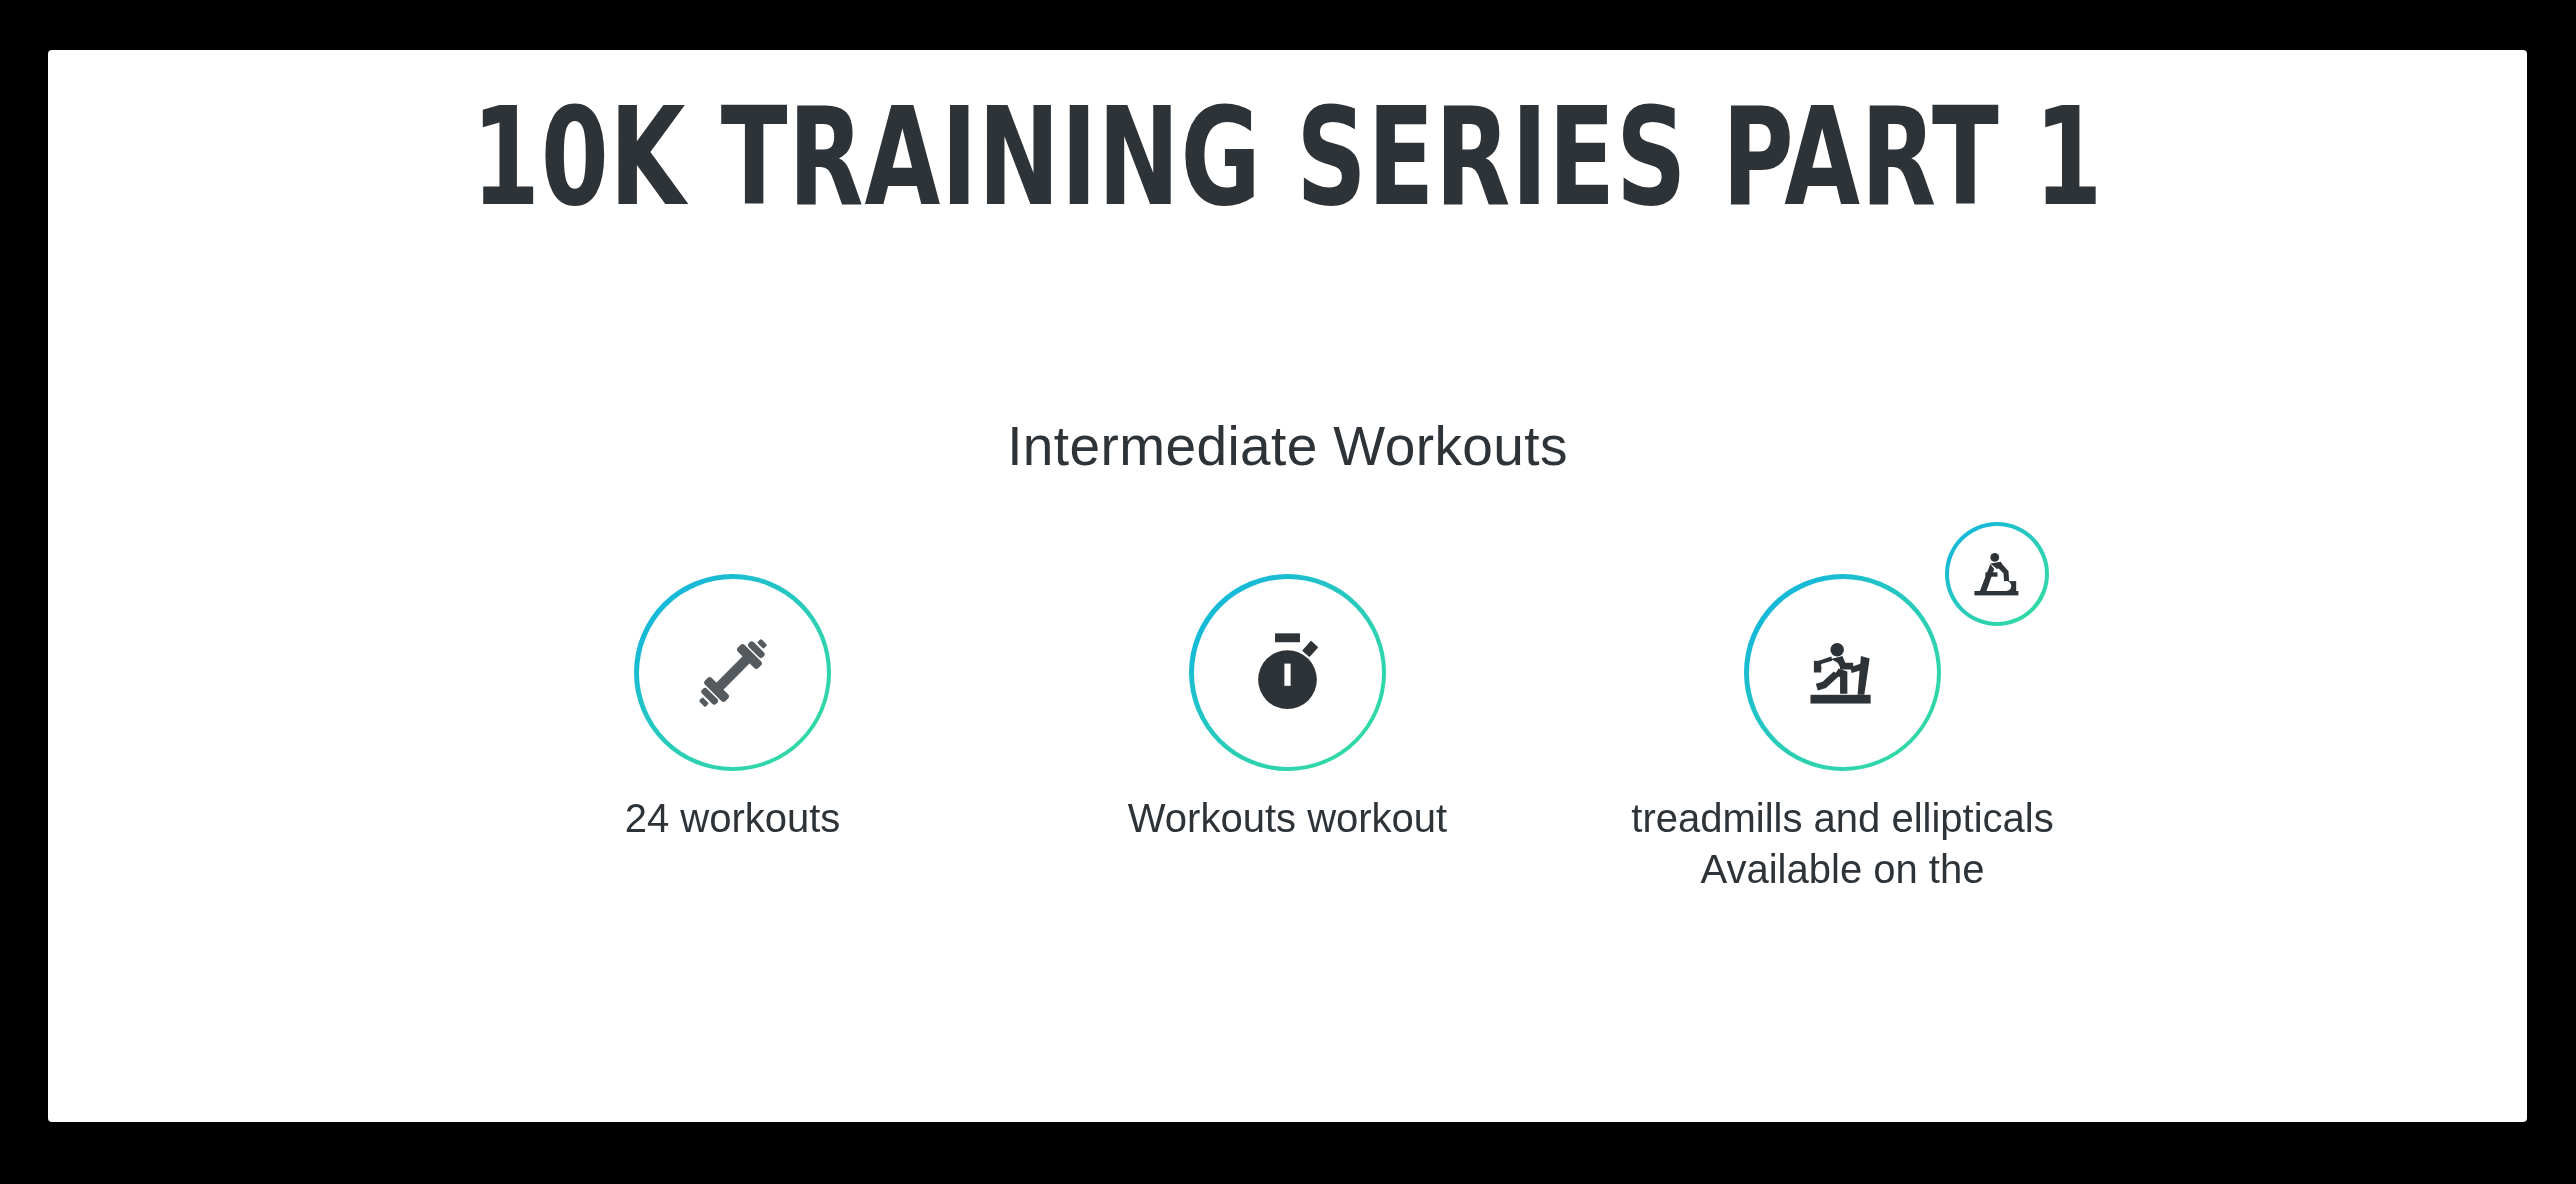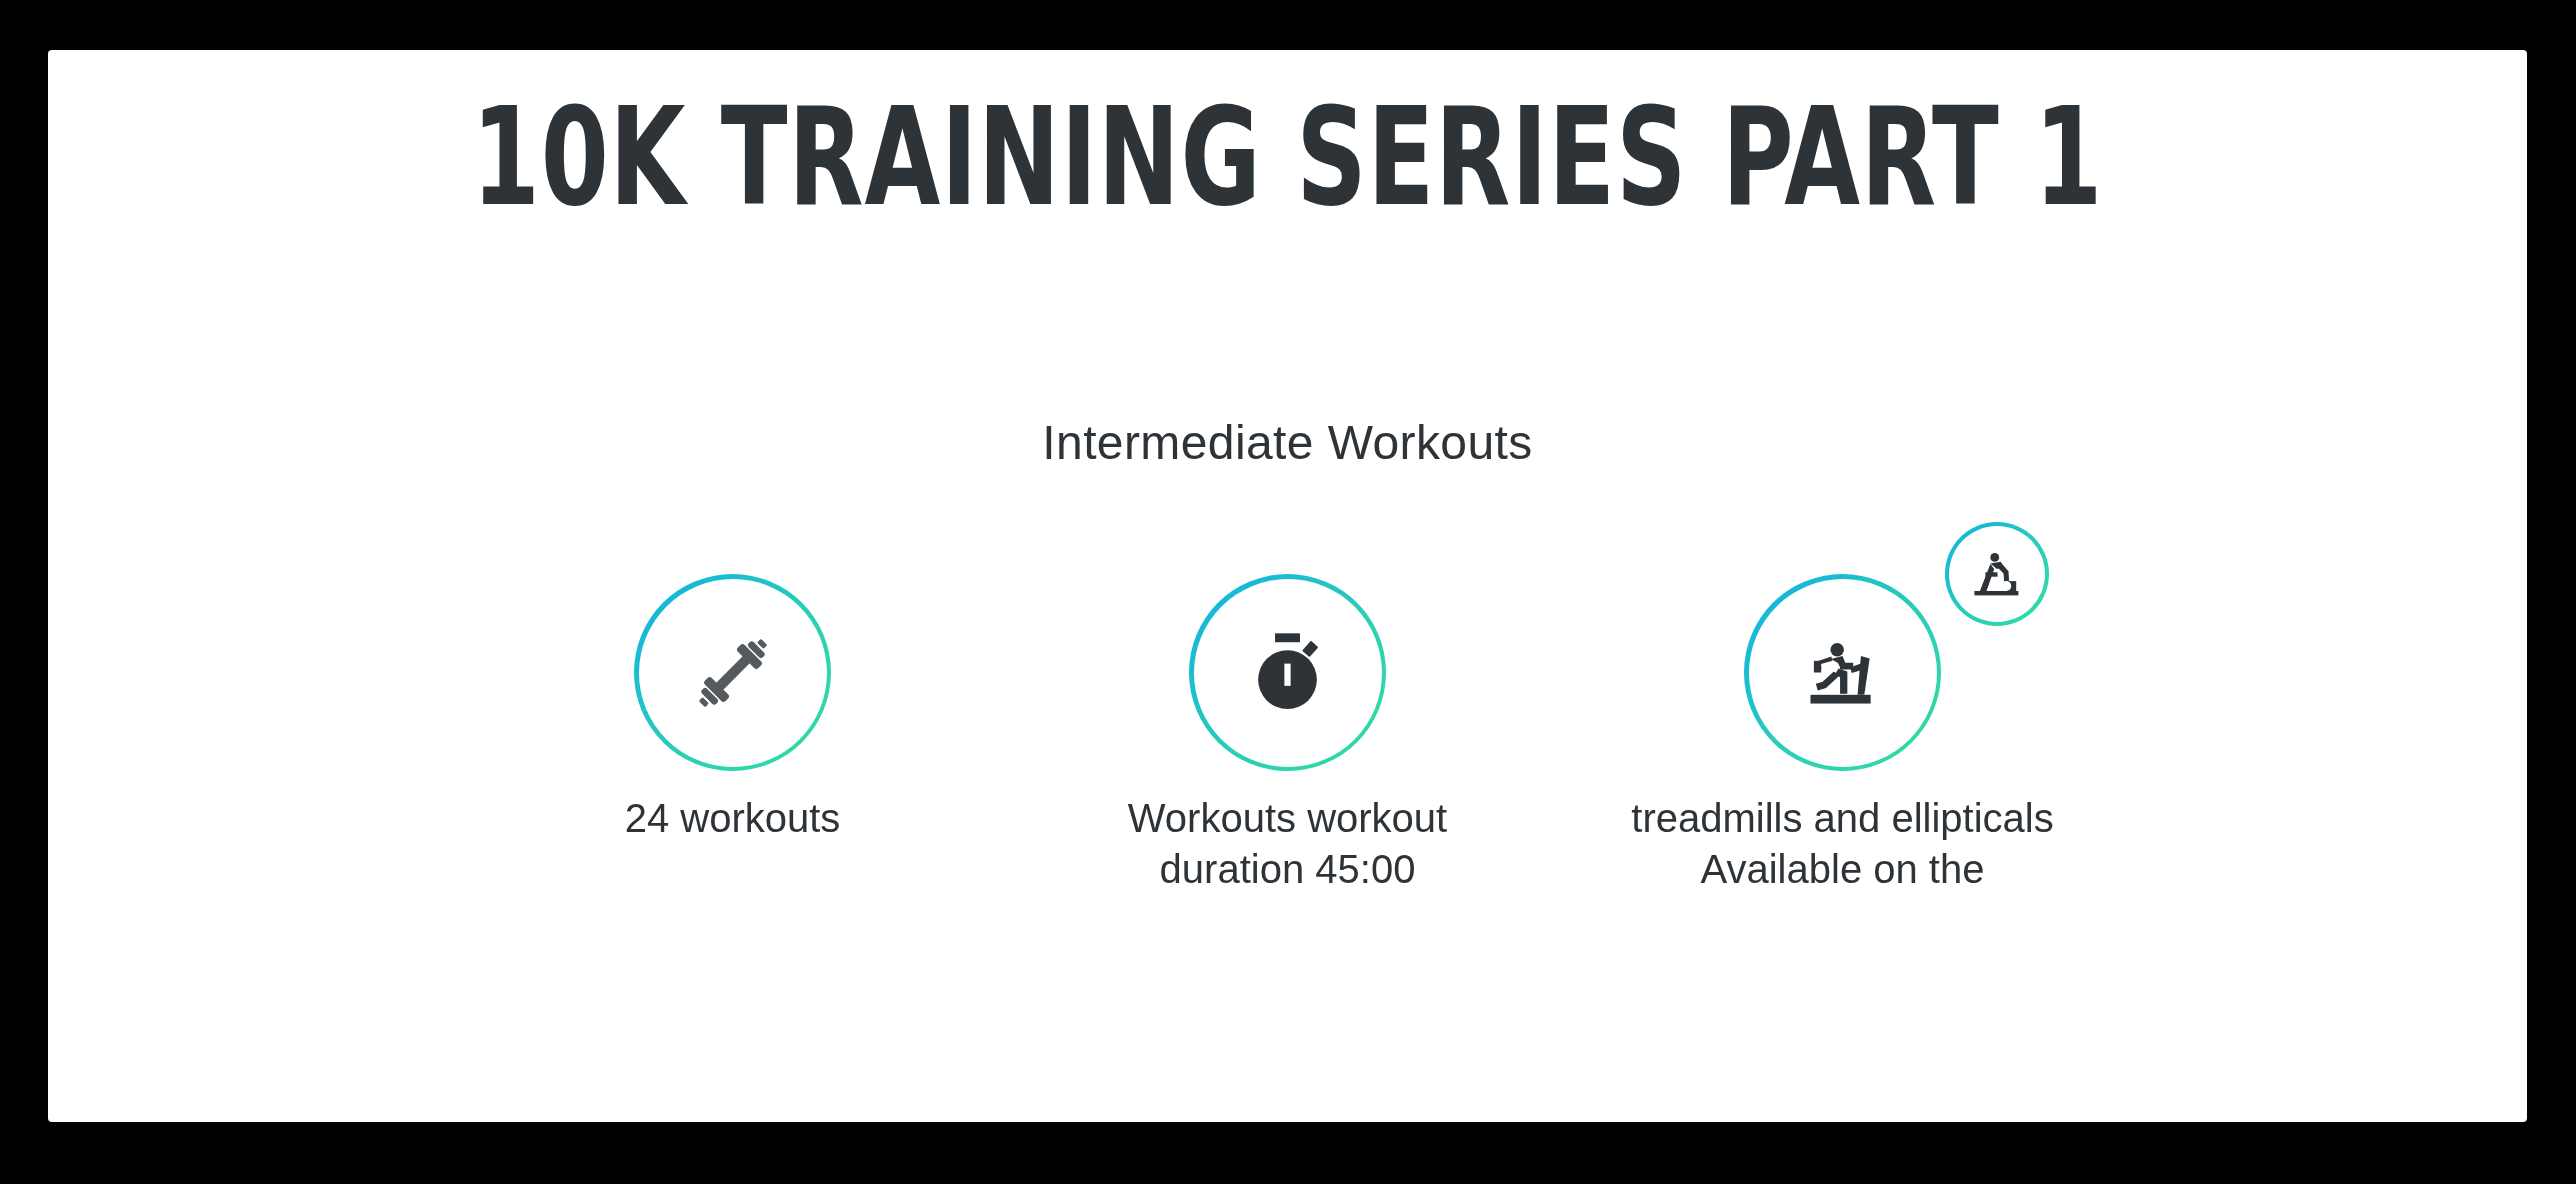--- a/index.html
+++ b/index.html
@@ -54,21 +54,21 @@
   }
 
   .subtitle {
     position: absolute;
     left: 0;
     top: 369px;
     width: 100%;
     text-align: center;
     font-family: "Liberation Sans", sans-serif;
     font-weight: 400;
-    font-size: 48px;
+    font-size: 55px;
     line-height: 1.0;
     letter-spacing: 0.4px;
     color: #2e3338;
     white-space: nowrap;
   }
 
   
   .features {
     position: absolute;
     left: 0;
@@ -191,21 +191,20 @@
                 <rect x="36" y="6" width="28" height="10"></rect>
                 <rect x="70" y="16" width="11" height="15" rx="1" transform="rotate(42 75.5 23.5)"></rect>
                 <circle cx="50" cy="58" r="33"></circle>
               </g>
               <rect x="46.5" y="40" width="7" height="25" fill="#ffffff"></rect>
             </svg>
           </div>
         </div>
         <div class="caption">
           <div>Workouts workout</div>
-          <div>duration 45:00</div>
         </div>
       </div>
 
       <div class="feature">
         <div class="ring-wrap">
           <div class="ring"></div>
           <div class="glyph">
             <svg width="97" height="97" viewBox="0 0 100 100" aria-hidden="true">
               <g fill="#2e3338">
 

